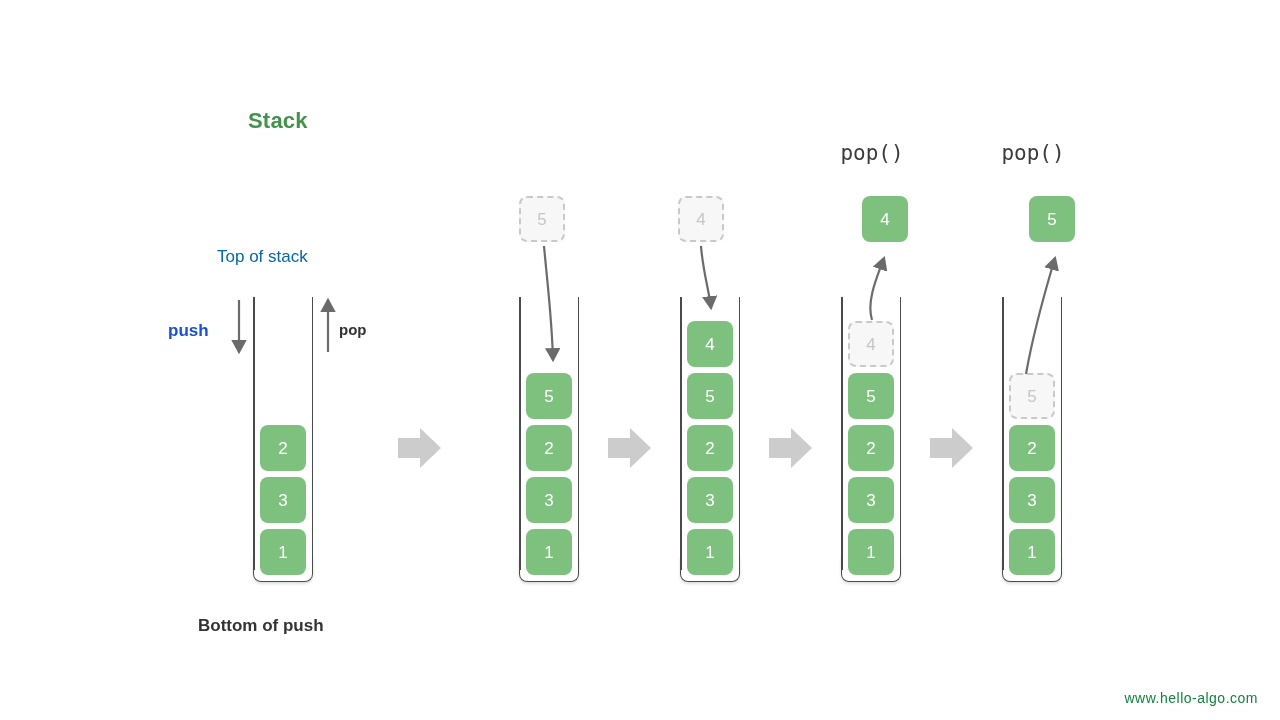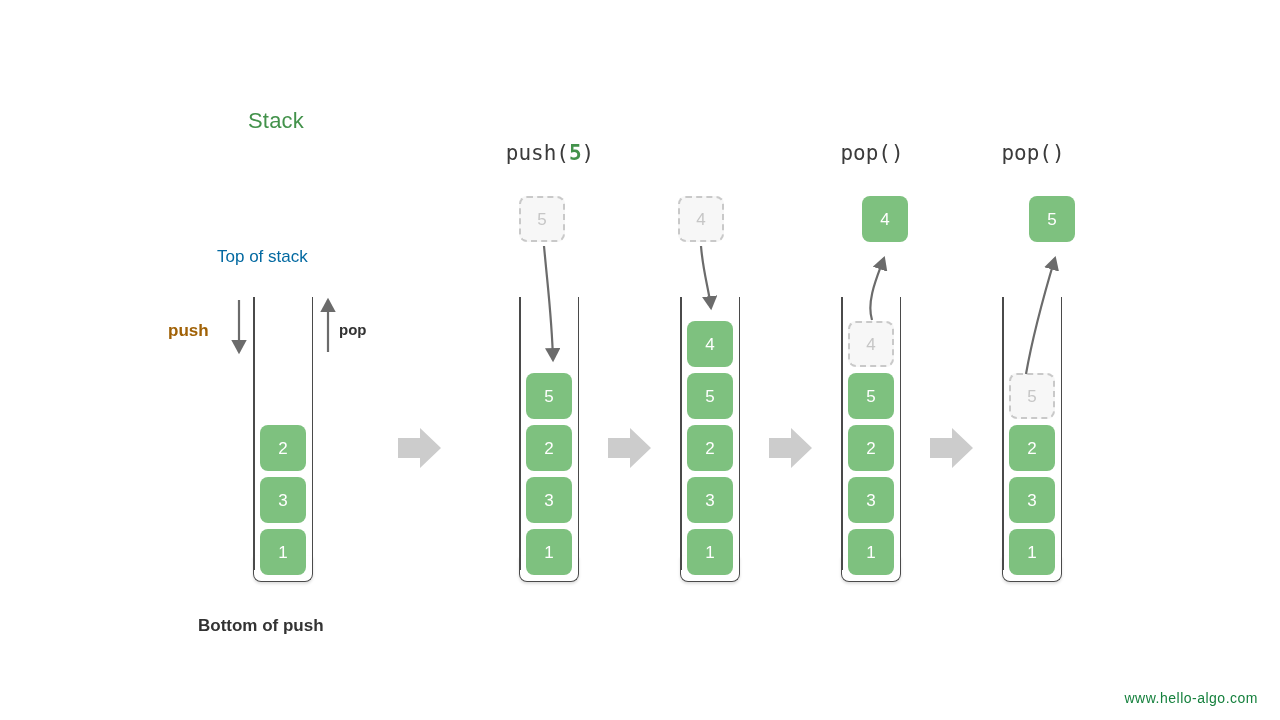--- a/index.html
+++ b/index.html
@@ -20,21 +20,21 @@
     position: absolute;
     inset: 0;
   }
 
   
   .stack-title {
     position: absolute;
     left: 248px;
     top: 108px;
     font-size: 22px;
-    font-weight: normal;
+    font-weight: bold;
     color: #43924b;
     letter-spacing: 0.2px;
     white-space: nowrap;
   }
   .top-label {
     position: absolute;
     left: 217px;
     top: 247px;
     font-size: 17px;
     font-weight: normal;
@@ -49,21 +49,21 @@
     font-weight: bold;
     color: #333333;
     white-space: nowrap;
   }
   .push-label {
     position: absolute;
     left: 168px;
     top: 321px;
     font-size: 17px;
     font-weight: bold;
-    color: #a16207;
+    color: #1d4ed8;
     white-space: nowrap;
   }
   .pop-label {
     position: absolute;
     left: 339px;
     top: 321px;
     font-size: 15px;
     font-weight: bold;
     color: #333333;
     white-space: nowrap;
@@ -166,23 +166,20 @@
 <body>
 
 <div class="canvas">
 
   <div class="stack-title">Stack</div>
   <div class="top-label">Top of stack</div>
   <div class="bottom-label">Bottom of push</div>
   <div class="push-label">push</div>
   <div class="pop-label">pop</div>
 
-  <div class="op-title" style="left:470px">
-    <span>push(</span><span class="arg">5</span><span>)</span>
-  </div>
   <div class="op-title" style="left:792px">
     <span>pop(</span><span class="arg"></span><span>)</span>
   </div>
   <div class="op-title" style="left:953px">
     <span>pop(</span><span class="arg"></span><span>)</span>
   </div>
 
   <div class="tube" style="left:253px; top:297px">
     <div class="wall left"></div>
     <div class="wall right"></div>

